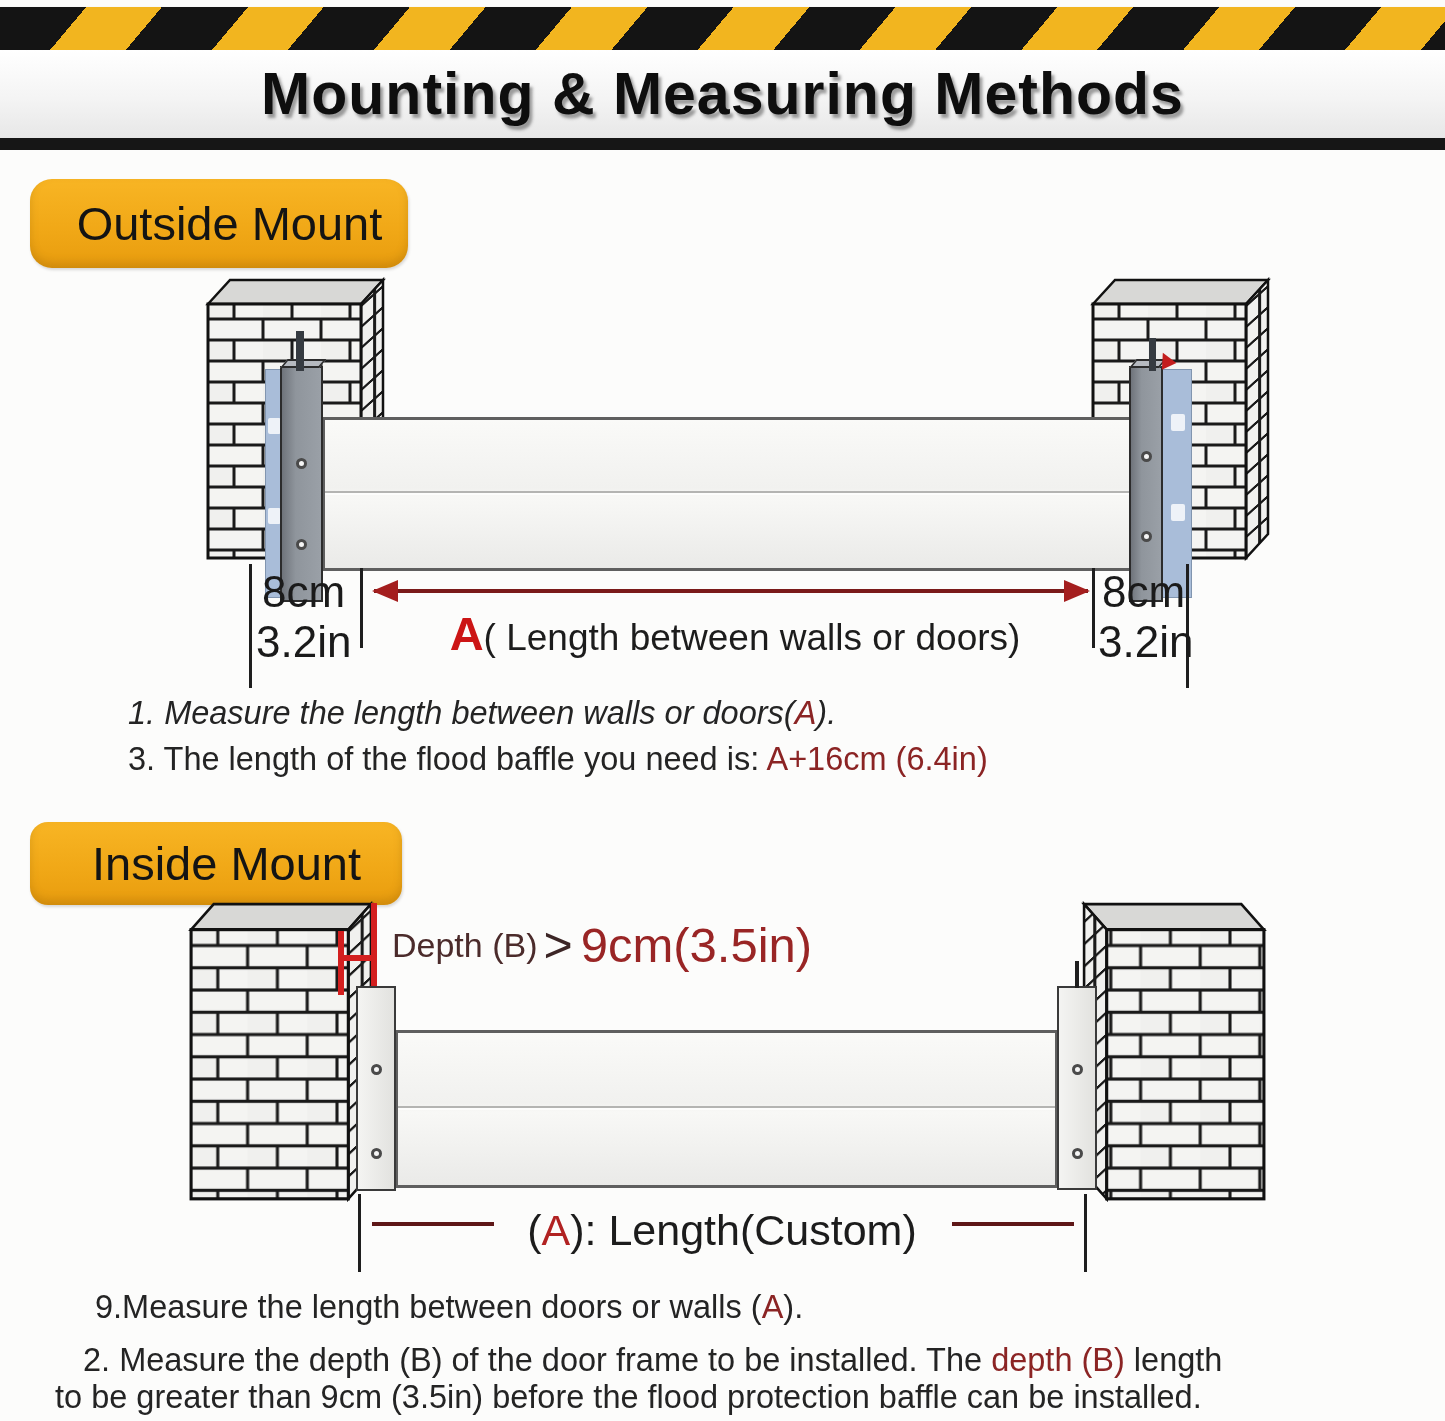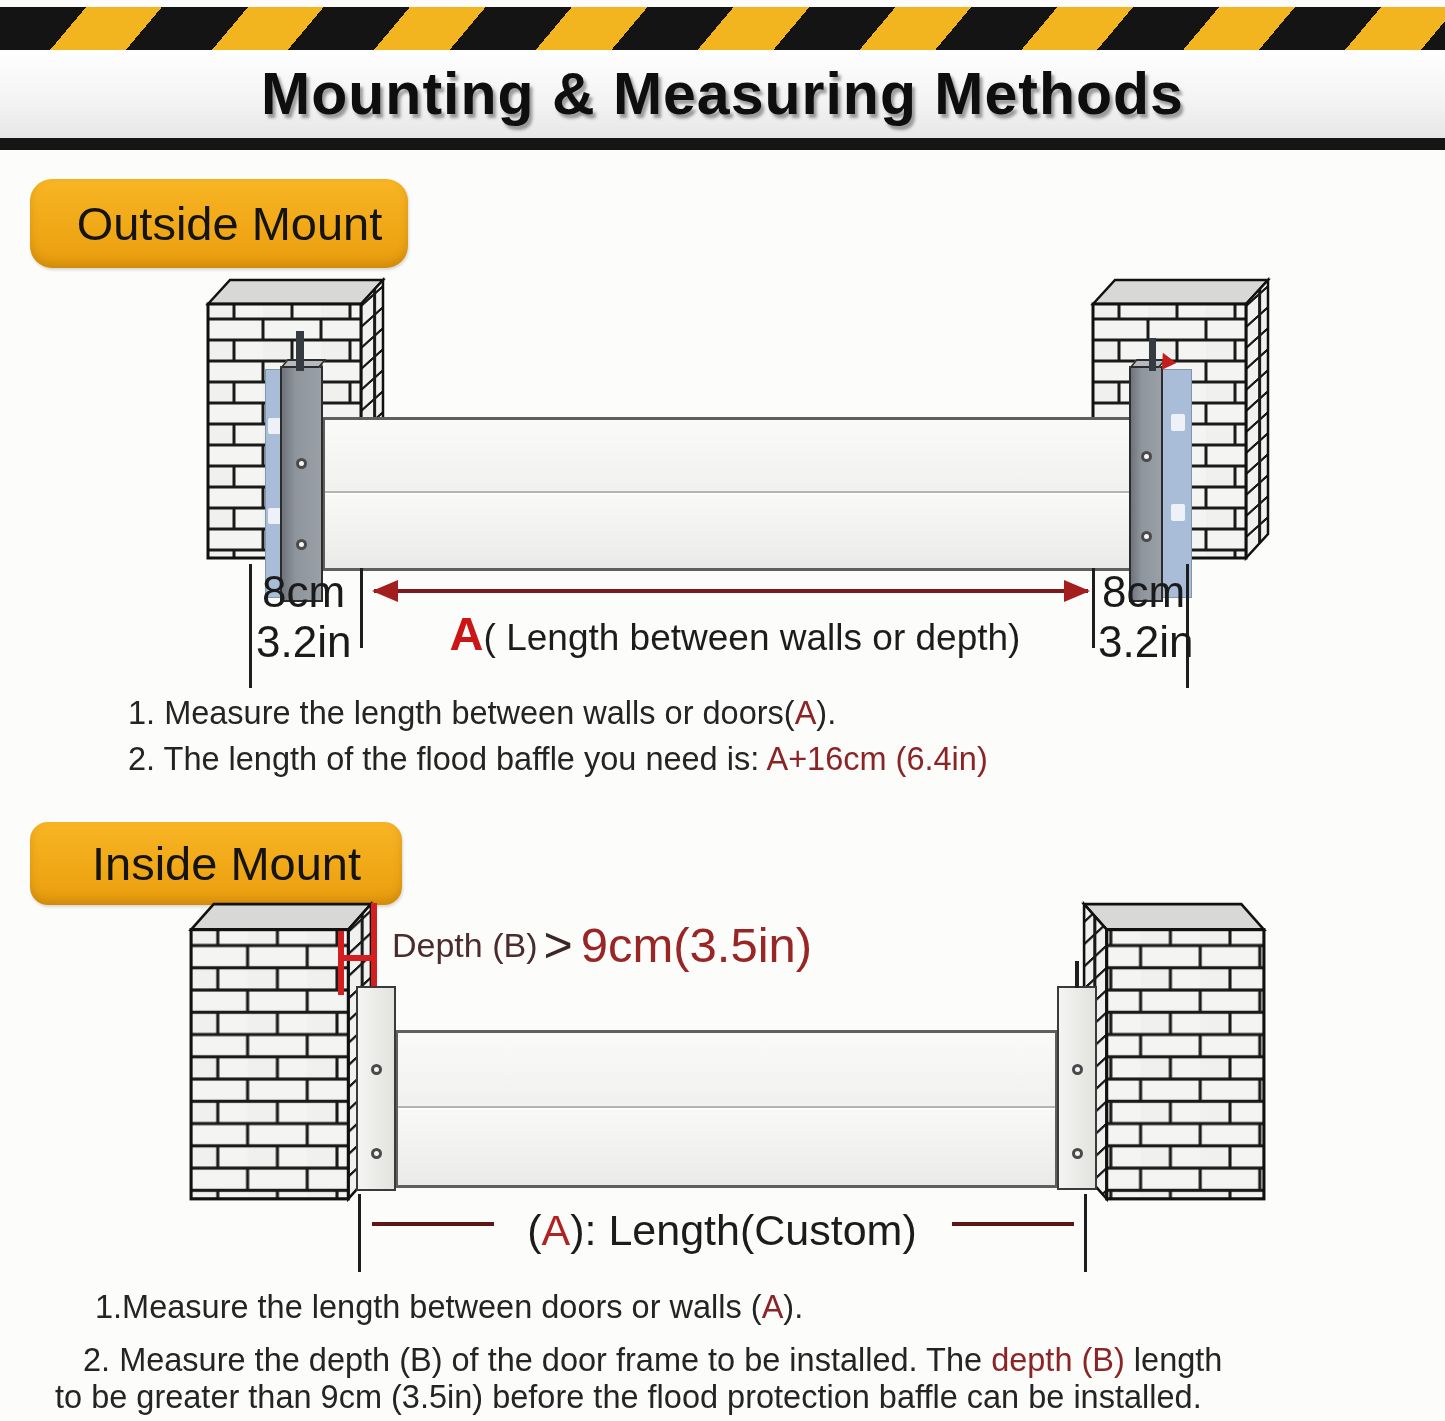--- a/index.html
+++ b/index.html
@@ -151,28 +151,28 @@
   <div class="abs tick" style="left:1092px;top:568px;height:80px;"></div>
   <div class="abs tick" style="left:1186px;top:564px;height:124px;"></div>
   <div class="abs arr" style="left:374px;top:589px;width:714px;"></div>
 
   <div class="abs dim-text" style="left:262px;top:570px;">8cm</div>
   <div class="abs dim-text" style="left:256px;top:620px;">3.2in</div>
   <div class="abs dim-text" style="left:1102px;top:570px;">8cm</div>
   <div class="abs dim-text" style="left:1098px;top:620px;">3.2in</div>
 
   <div class="abs arrow-label" style="left:420px;top:606px;width:630px;">
-    <span class="bigA">A</span><span>( Length between walls or depth)</span>
-  </div>
-
-  <div class="abs step" style="left:128px;top:695px;">
+    <span class="bigA">A</span><span>( Length between walls or doors)</span>
+  </div>
+
+  <div class="abs step" style="left:128px;top:695px;font-style:italic;">
     <span>1. Measure the length between walls or doors(</span><span class="maroon">A</span><span>).</span>
   </div>
   <div class="abs step" style="left:128px;top:741px;">
-    <span>2. The length of the flood baffle you need is: </span><span class="maroon">A+16cm (6.4in)</span>
+    <span>3. The length of the flood baffle you need is: </span><span class="maroon">A+16cm (6.4in)</span>
   </div>
 
   <div class="abs badge" style="left:30px;top:822px;width:372px;height:83px;border-radius:18px;">
     <span>Inside Mount</span>
   </div>
 
   <svg class="abs pillar" style="left:188px;top:901px" width="186" height="301" viewBox="0 0 181 284" preserveAspectRatio="none">
     <polygon points="3,27 25,3 178,3 156,27" fill="#d8d8d6" stroke="#111" stroke-width="2.5"></polygon>
     <polygon points="156,27 178,3 178,257 156,281" fill="url(#brickS)" stroke="#111" stroke-width="2.5"></polygon>
     <rect x="3" y="27" width="153" height="254" fill="url(#brickF)" stroke="#111" stroke-width="3"></rect>
@@ -213,21 +213,21 @@
   <div class="abs tick" style="left:358px;top:1194px;height:78px;"></div>
   <div class="abs tick" style="left:1084px;top:1194px;height:78px;"></div>
   <div class="abs redseg" style="left:372px;top:1222px;width:122px;"></div>
   <div class="abs redseg" style="left:952px;top:1222px;width:122px;"></div>
 
   <div class="abs len-label" style="left:497px;top:1206px;width:450px;">
     <span>(</span><span class="redA">A</span><span>): Length(Custom)</span>
   </div>
 
   <div class="abs step" style="left:95px;top:1289px;">
-    <span>1.Measure the length between doors or walls (</span><span class="maroon">A</span><span>).</span>
+    <span>9.Measure the length between doors or walls (</span><span class="maroon">A</span><span>).</span>
   </div>
   <div class="abs step" style="left:83px;top:1342px;">
     <span>2. Measure the depth (B) of the door frame to be installed. The </span><span class="maroon">depth (B)</span><span> length</span>
   </div>
   <div class="abs step" style="left:55px;top:1379px;">
     <span>to be greater than 9cm (3.5in) before the flood protection baffle can be installed.</span>
   </div>
 
 </div>
 

